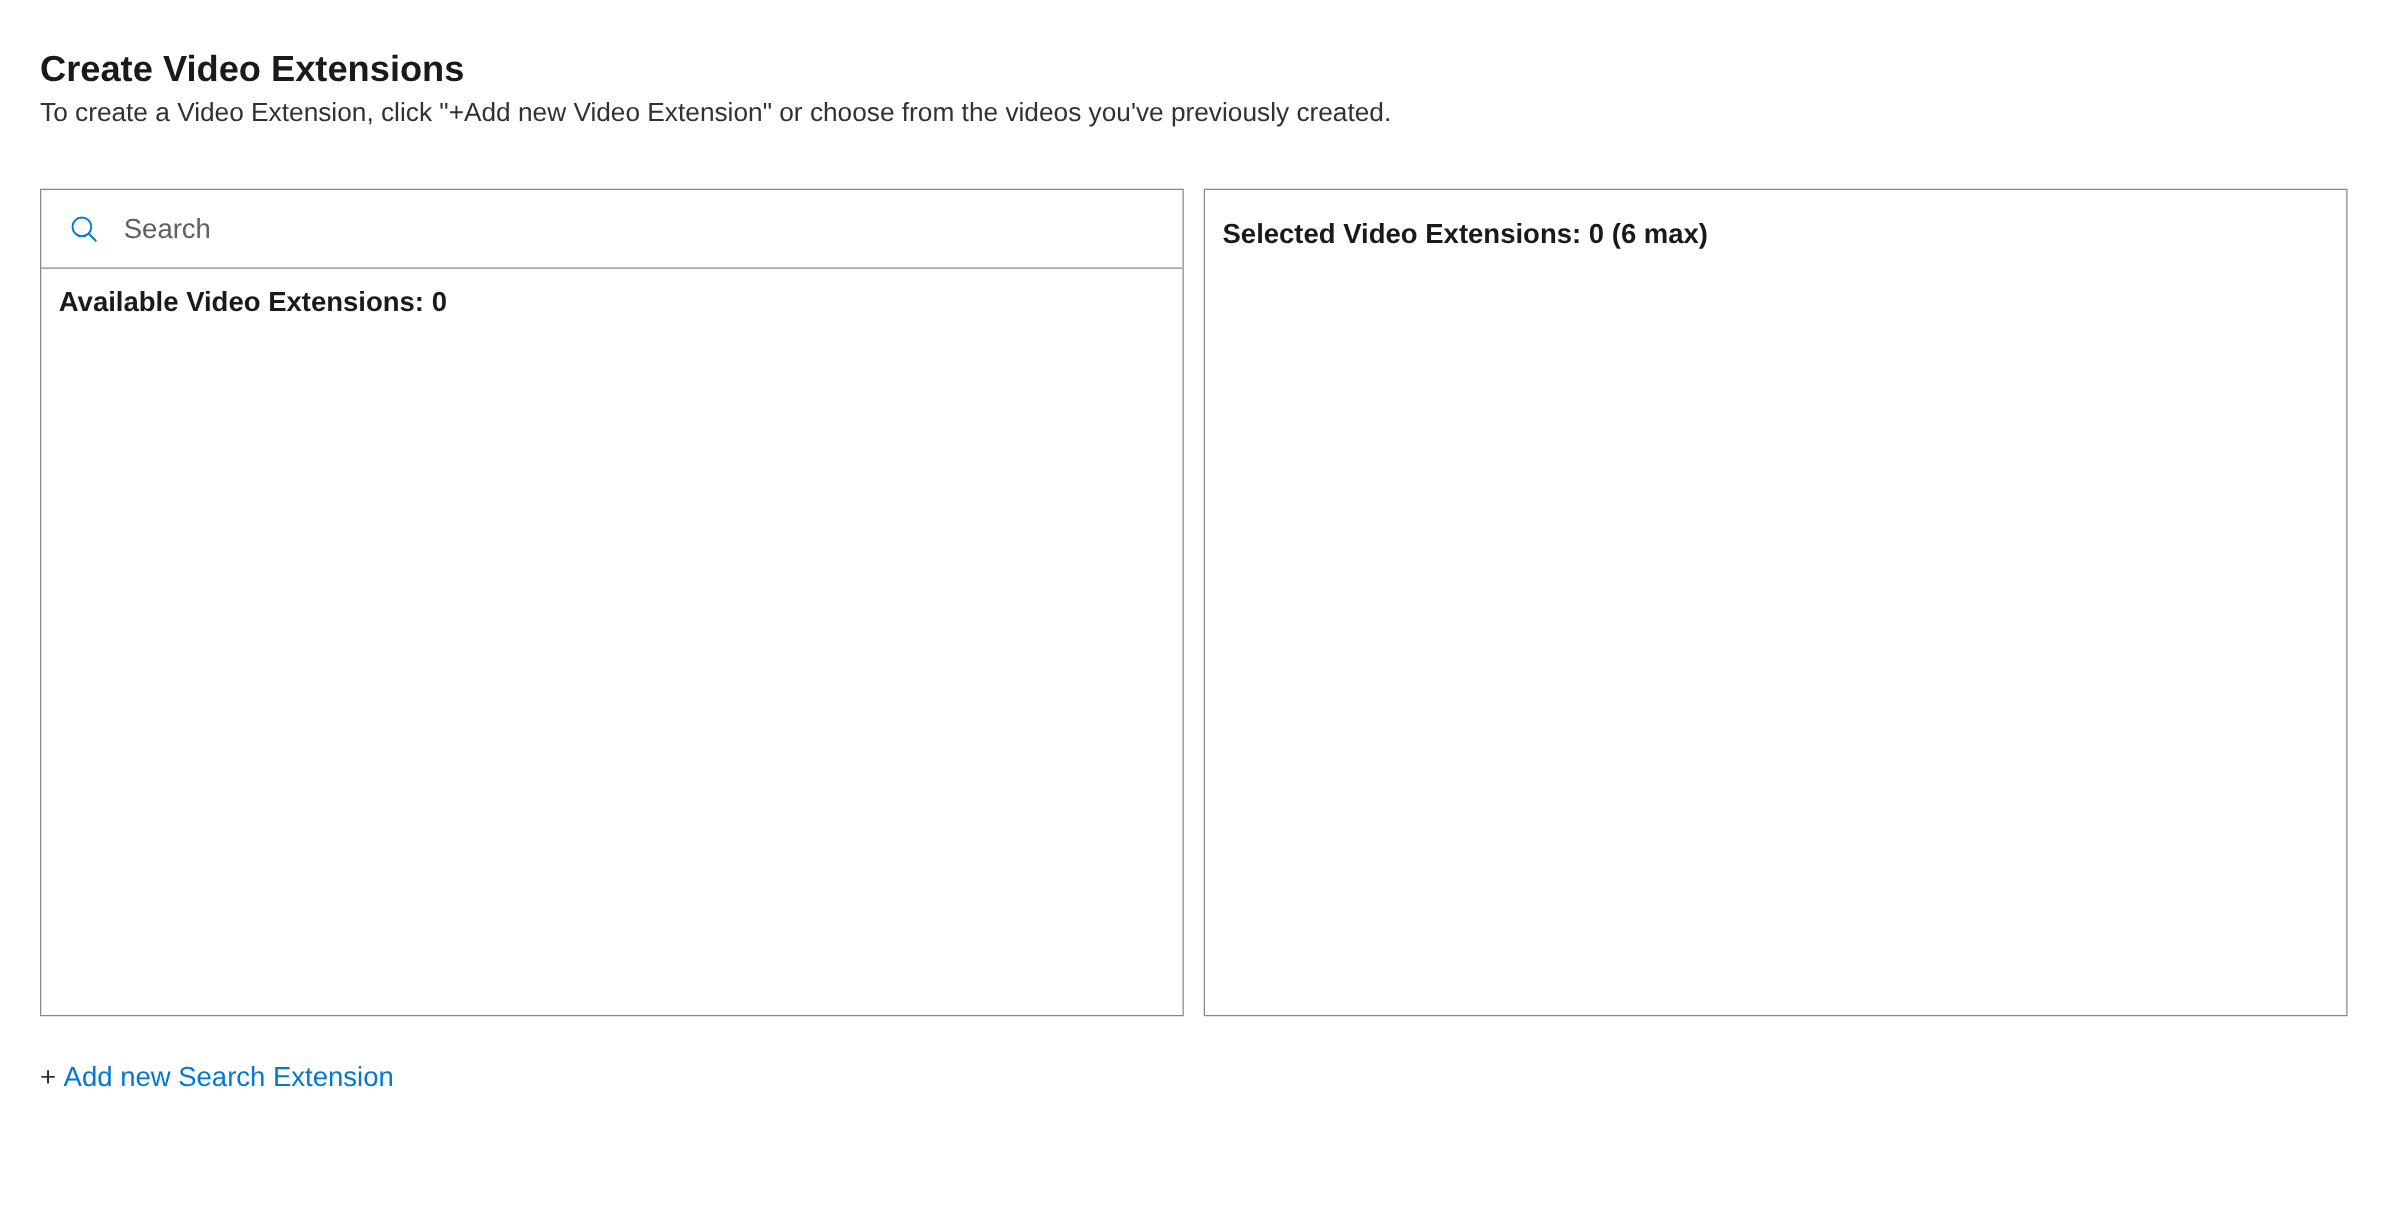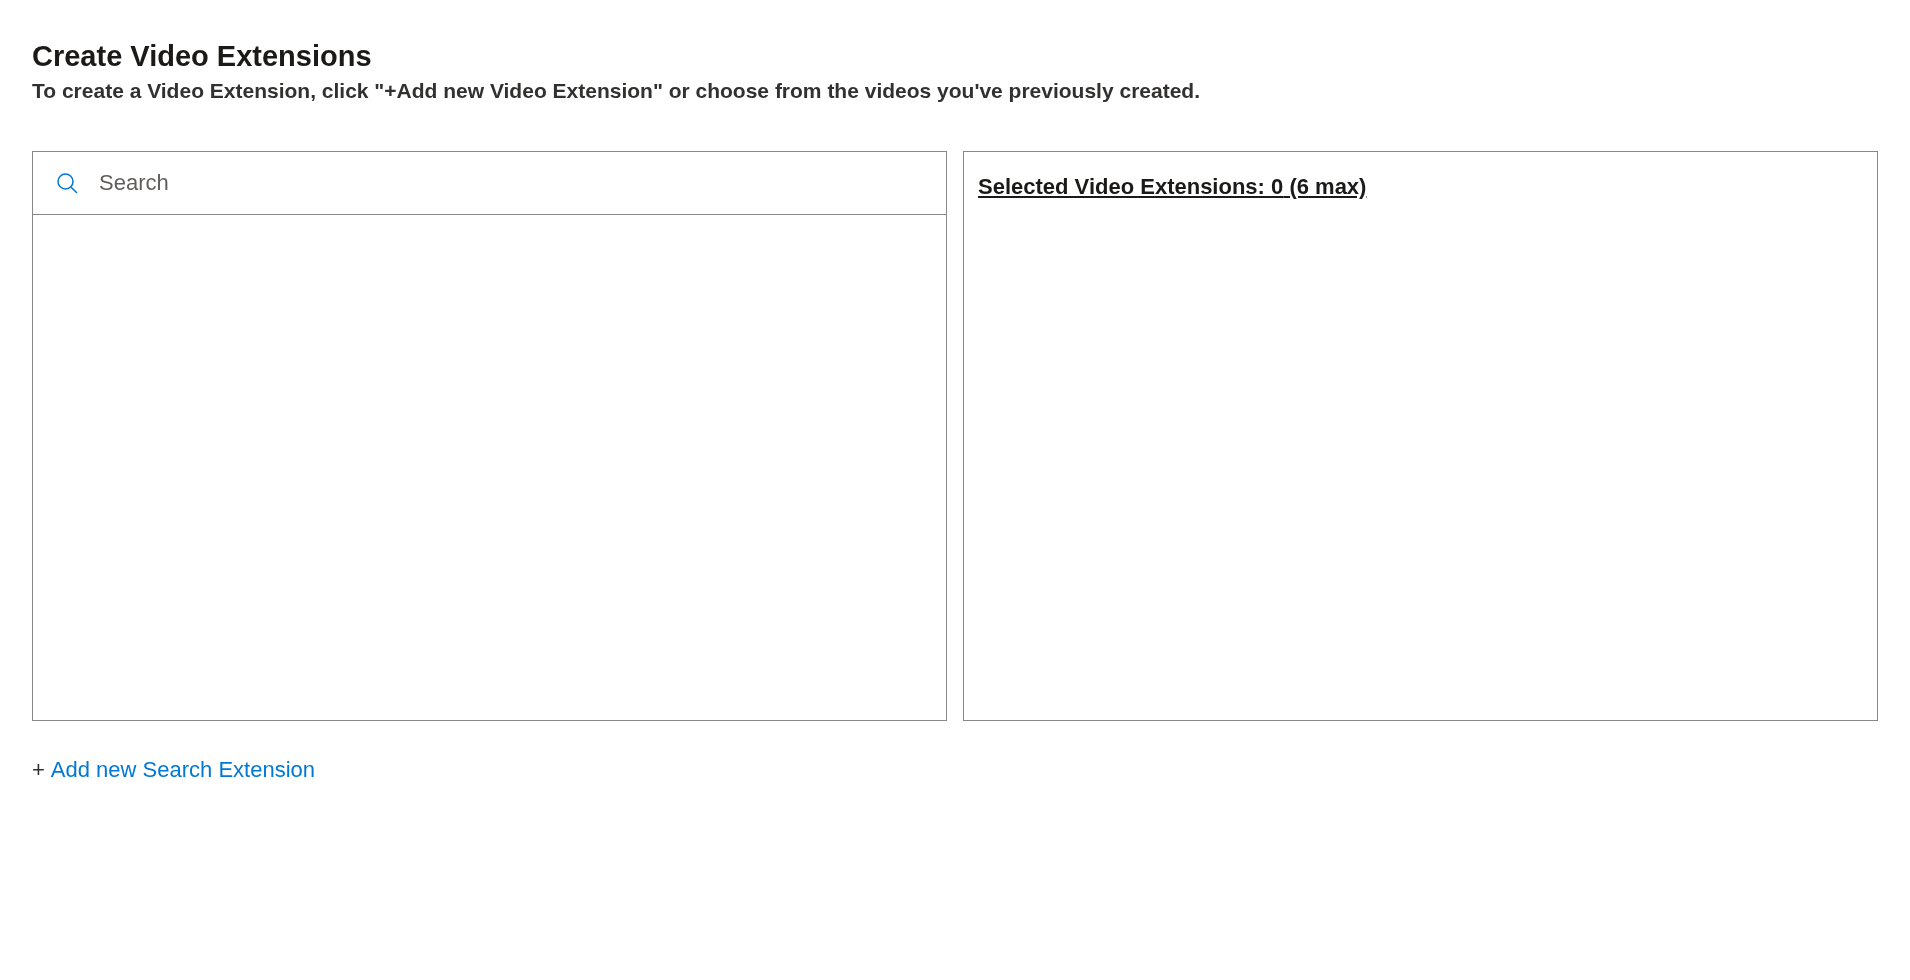--- a/index.html
+++ b/index.html
@@ -14,32 +14,32 @@
       padding: 40px 32px;
     }
     .page-title {
       font-size: 29px;
       font-weight: 700;
       color: #1b1a19;
       margin-bottom: 6px;
     }
     .page-subtitle {
       font-size: 21px;
-      font-weight: 700;
+      font-weight: 400;
       color: #323130;
       margin-bottom: 48px;
     }
     .panels {
       display: flex;
       gap: 16px;
     }
     .panel {
       flex: 1;
       border: 1px solid #8a8886;
-      height: 570px;
+      height: 662px;
       display: flex;
       flex-direction: column;
     }
     .search-bar {
       display: flex;
       align-items: center;
       padding: 18px 22px;
       border-bottom: 1px solid #8a8886;
     }
     .search-icon {
@@ -62,21 +62,20 @@
       background: transparent;
     }
     .search-input::placeholder {
       color: #605e5c;
     }
     .panel-header {
       padding: 14px 14px;
       font-size: 22px;
       font-weight: 600;
       color: #1b1a19;
-      text-decoration: underline;
     }
     .selected-panel .panel-header {
       padding: 22px 14px 14px 14px;
     }
     .add-new-link {
       display: inline-flex;
       align-items: center;
       margin-top: 36px;
       font-size: 22px;
       color: #0078d4;
@@ -102,20 +101,23 @@
   <div class="panel available-panel">
     <div class="search-bar">
       <span class="search-icon">
         <svg viewBox="0 0 24 24" fill="none" stroke="#0078d4" stroke-width="1.5">
           <circle cx="10.5" cy="10.5" r="7.5"></circle>
           <line x1="16" y1="16" x2="22" y2="22"></line>
         </svg>
       </span>
       <input type="text" class="search-input" placeholder="Search" style="">
     </div>
+    <div class="panel-header">
+      <span>Available Video Extensions:  </span><span>0</span>
+    </div>
   </div>
 
   <div class="panel selected-panel">
     <div class="panel-header">
       <span>Selected Video Extensions:  </span><span>0</span><span> (6 max)</span>
     </div>
   </div>
 
 </div>
 

